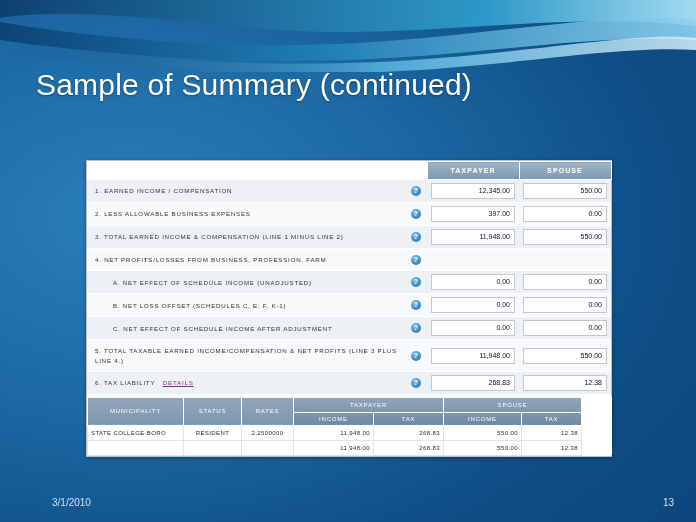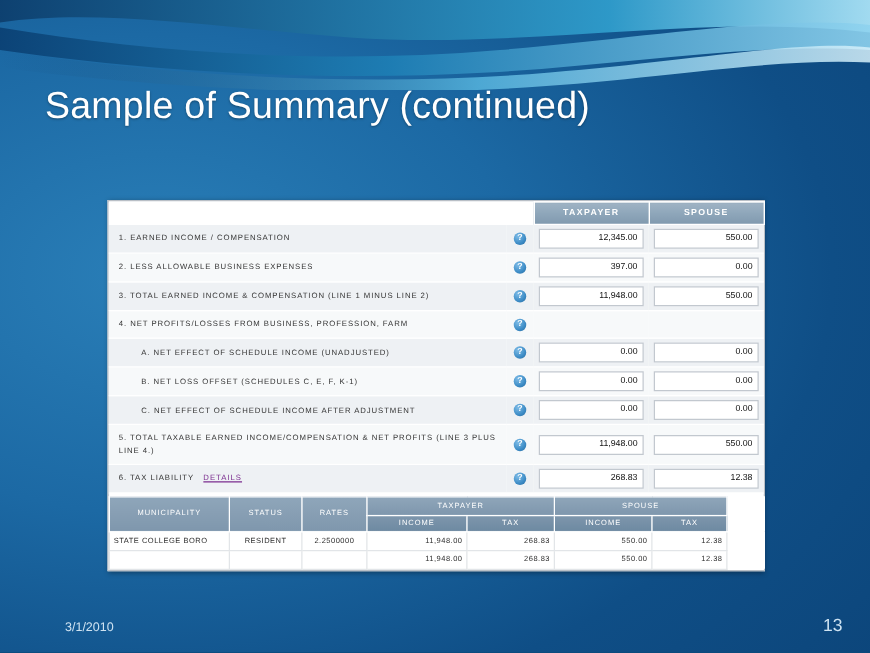--- a/index.html
+++ b/index.html
@@ -167,21 +167,21 @@
     left: 52px;
     bottom: 14px;
     color: #cfe3f2;
     font-size: 10px;
   }
   .footer-page {
     position: absolute;
     right: 22px;
     bottom: 14px;
     color: #cfe3f2;
-    font-size: 14px;
+    font-size: 10px;
   }
 </style>
 </head>
 <body>
 
 <div class="slide">
 
   <div class="swoosh">
     <svg width="696" height="72" viewBox="0 0 696 72" xmlns="http://www.w3.org/2000/svg">
       <defs>

